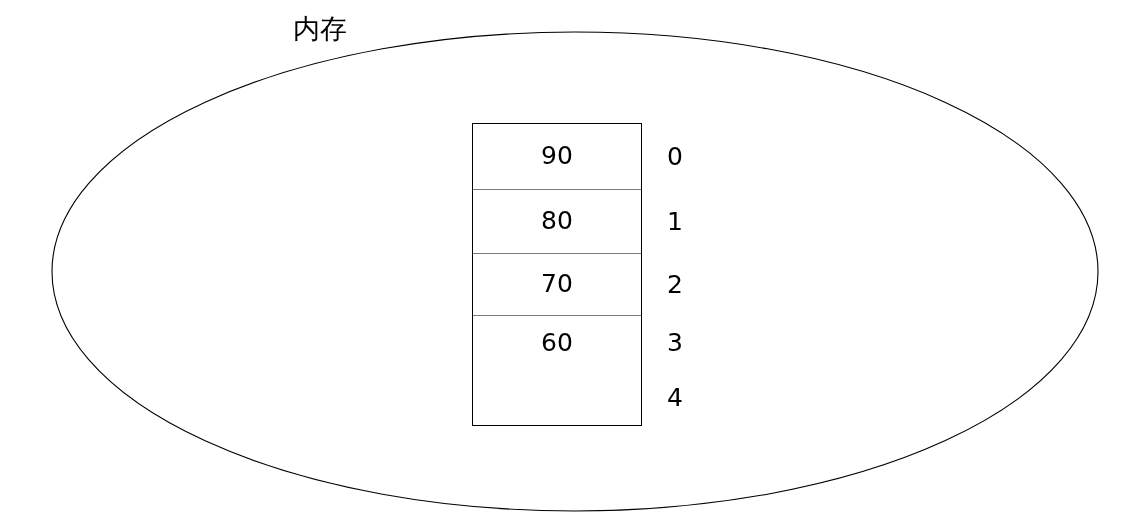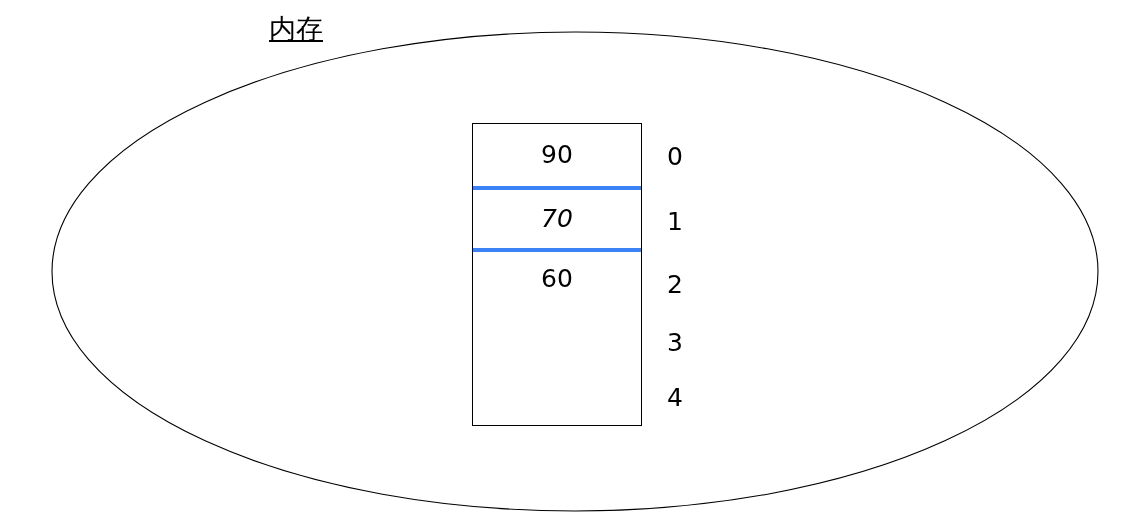--- a/index.html
+++ b/index.html
@@ -20,28 +20,27 @@
   }
   #memory-ellipse-svg {
     position: absolute;
     left: 0;
     top: 0;
     width: 1147px;
     height: 524px;
   }
   #memory-label {
     position: absolute;
-    left: 269px;
+    left: 293px;
     top: 13px;
     font-size: 27px;
     line-height: 32px;
     color: #000000;
     white-space: nowrap;
     font-family: "DejaVu Sans", "Liberation Sans", sans-serif;
-    text-decoration: underline;
   }
   #array-name-label {
     position: absolute;
     left: 472px;
     top: 84px;
     width: 170px;
     text-align: center;
     font-size: 25px;
     line-height: 30px;
     color: #000000;
@@ -52,33 +51,33 @@
     left: 472px;
     top: 123px;
     width: 170px;
     height: 303px;
     border: 1px solid #000000;
     box-sizing: border-box;
   }
   .array-cell {
     position: relative;
     box-sizing: border-box;
-    border-bottom: 4px solid #3b82f6;
+    border-bottom: 1px solid #3b82f6;
     display: flex;
     align-items: center;
     justify-content: center;
     font-size: 25px;
     color: #000000;
   }
   .array-cell:last-child {
     border-bottom: none;
   }
   .array-cell.h0 { height: 66px; }
   .array-cell.h1 { height: 64px; }
-  .array-cell.h2 { height: 62px; font-style: italic; }
+  .array-cell.h2 { height: 62px; }
   .array-cell.h3 { height: 55px; text-align: right; }
   .array-cell.h4 { height: 54px; }
   .cell-value {
     display: block;
     transform: translateY(-1px);
   }
   #index-column {
     position: absolute;
     left: 656px;
     top: 123px;
@@ -109,20 +108,23 @@
     <ellipse cx="575" cy="271.5" rx="523" ry="239.5" fill="none" stroke="#000000" stroke-width="1.1"></ellipse>
   </svg>
 
   <div id="memory-label">内存</div>
 
 
   <div id="array-table">
     <div class="array-cell h0">
       <span class="cell-value">90</span>
     </div>
+    <div class="array-cell h1">
+      <span class="cell-value">80</span>
+    </div>
     <div class="array-cell h2">
       <span class="cell-value">70</span>
     </div>
     <div class="array-cell h3">
       <span class="cell-value">60</span>
     </div>
   </div>
 
   <div id="index-column">
     <div class="index-label h0">0</div>

